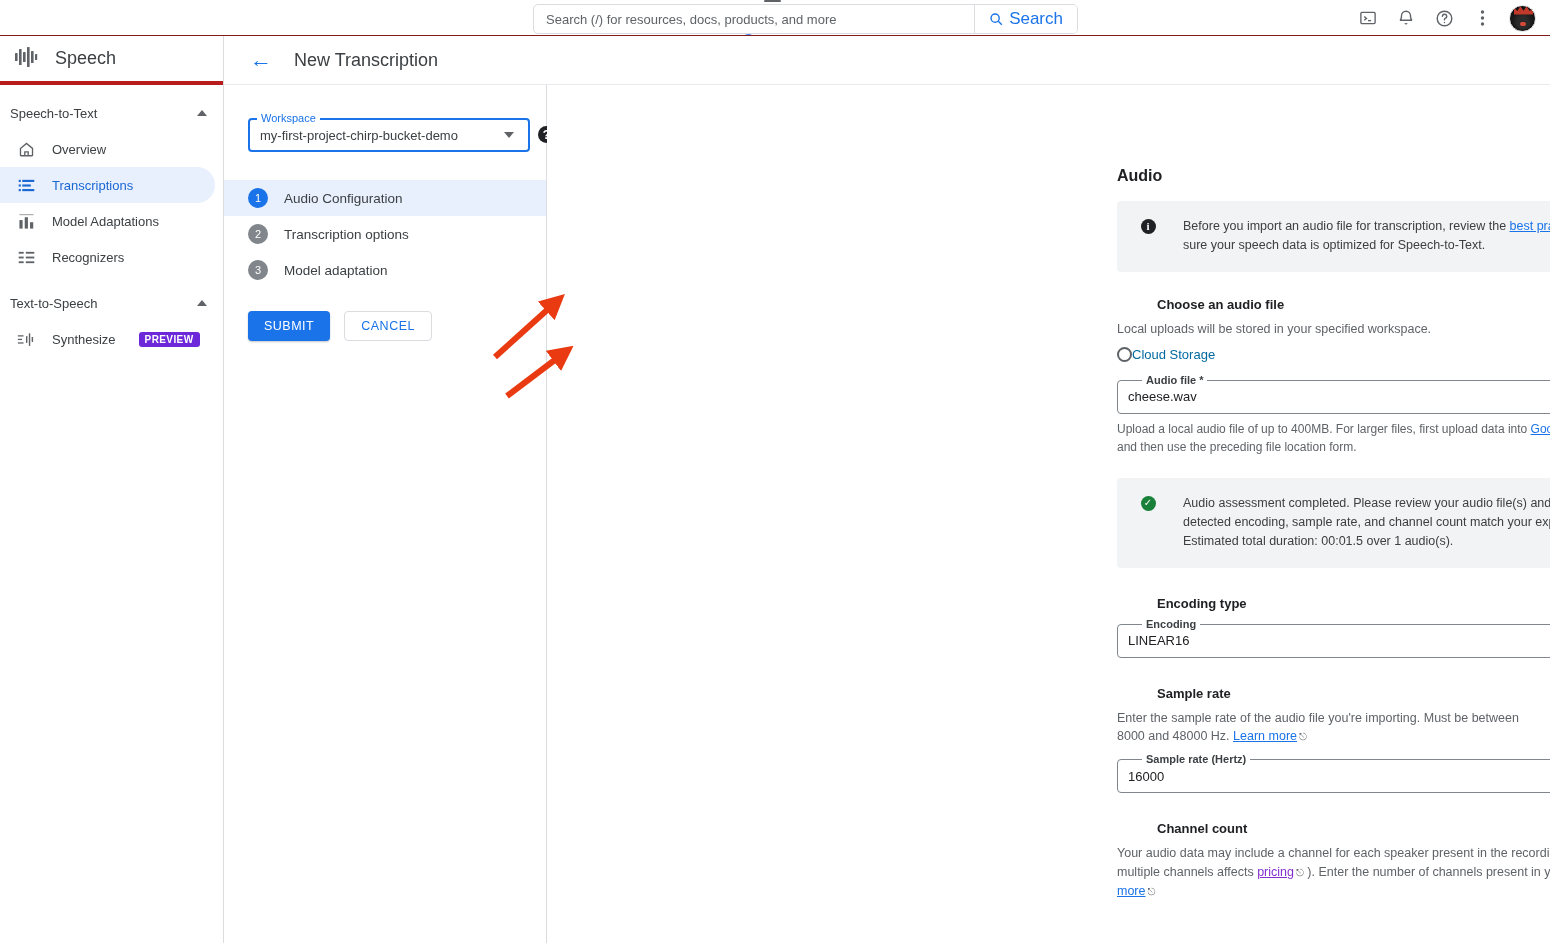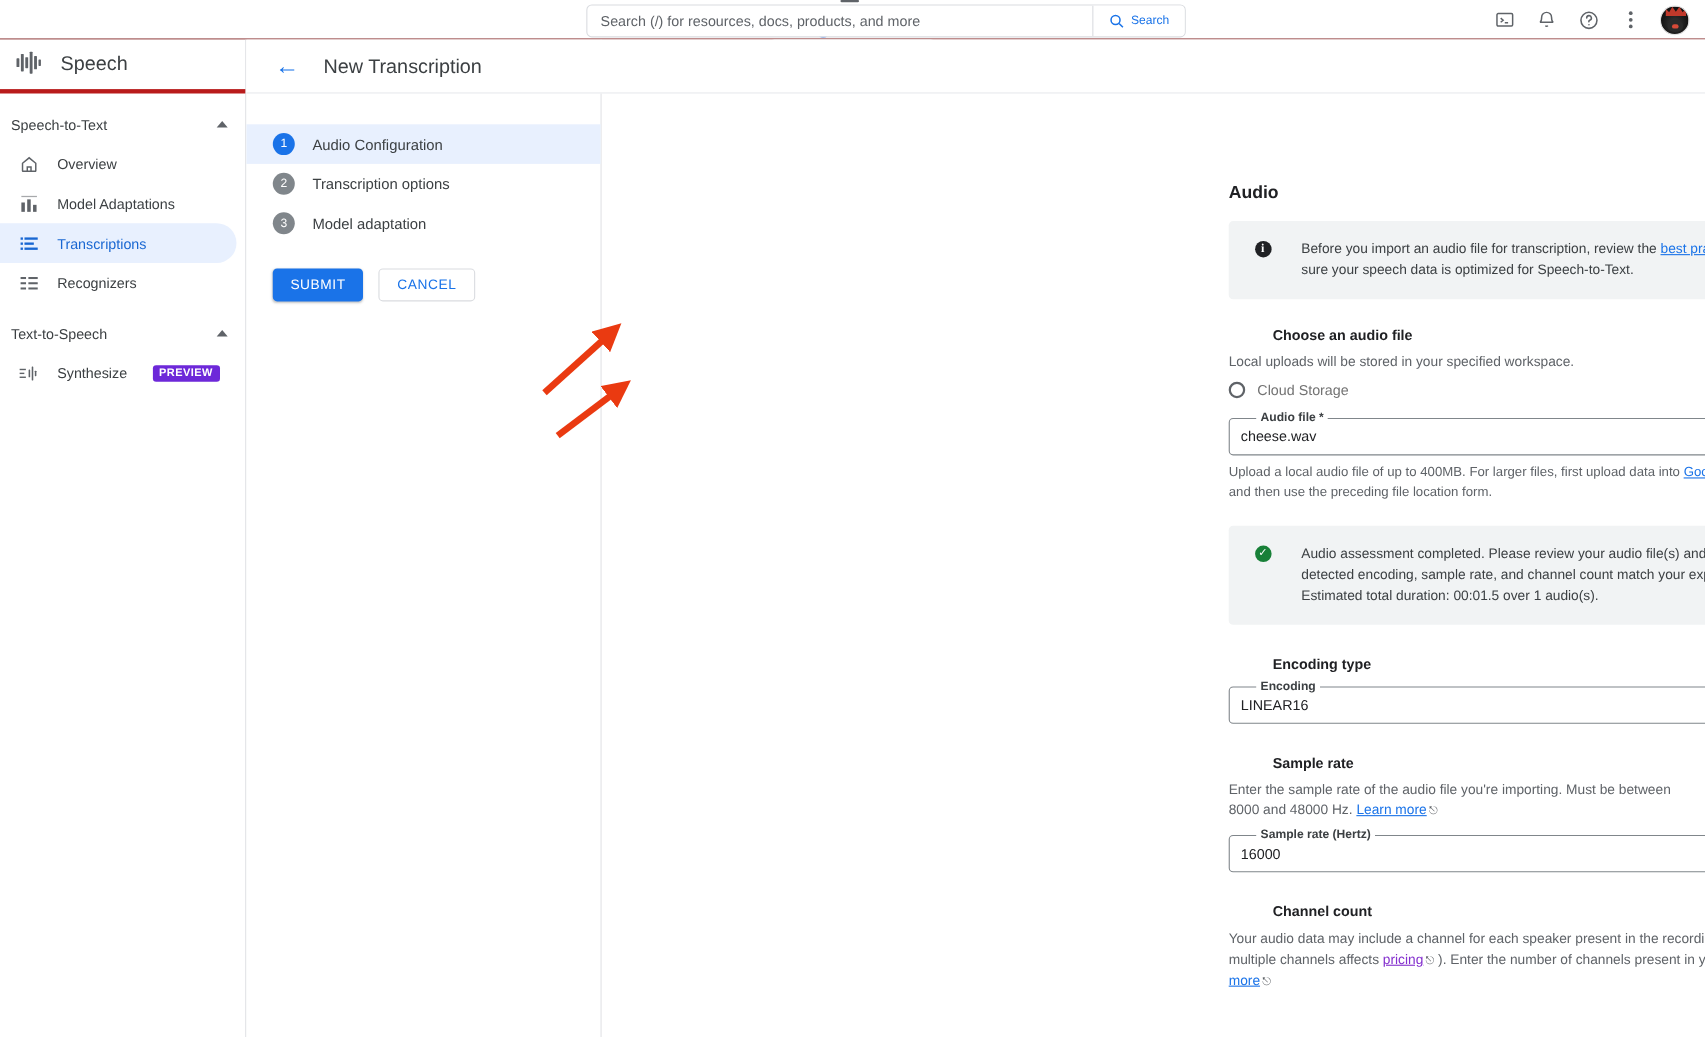--- a/index.html
+++ b/index.html
@@ -48,21 +48,21 @@
   }
   .search-wrap input {
     flex:1; border:none; outline:none; height:100%;
     padding:0 12px; font-size:13px; color:#3c4043;
     font-family:"Liberation Sans", sans-serif; background:transparent;
   }
   .search-wrap input::placeholder{color:#5f6368;}
   .search-btn {
     border-left:1px solid #dadce0; height:100%;
     display:flex;align-items:center;gap:6px;padding:0 14px;
-    color:#1a73e8; font-size:11px; font-weight:500; cursor:pointer;
+    color:#1a73e8; font-size:17px; font-weight:500; cursor:pointer;
     background:#fff;
   }
   .topbar-right { position:absolute; right:14px; top:0; height:36px; display:flex; align-items:center; gap:16px;}
   .ticon { width:22px; height:22px; display:flex; align-items:center; justify-content:center; cursor:pointer; color:#5f6368;}
   .avatar {
     width:27px;height:27px;border-radius:50%;
     background:radial-gradient(circle at 50% 62%, #3a3a3a 0%, #151515 58%, #0b0b0b 100%);
     position:relative; overflow:hidden; cursor:pointer;
     border:1px solid #e0e0e0;
   }
@@ -173,21 +173,21 @@
   }
   .banner .bic { flex:none; width:18px; display:flex; justify-content:center; padding-top:2px;}
   .info-dot { width:15px;height:15px;border-radius:50%;background:#202124;color:#fff;font-size:11px;font-weight:700;display:flex;align-items:center;justify-content:center;font-family:"Liberation Serif",serif;}
   .check-dot { width:15px;height:15px;border-radius:50%;background:#188038;color:#fff;font-size:10px;display:flex;align-items:center;justify-content:center;}
   .sub-head { font-size:13px; font-weight:700; color:#202124; margin-bottom:8px;margin-left:40px;}
   .hint { font-size:12.5px; color:#5f6368; line-height:1.5; margin-bottom:4px;}
   a.lnk { color:#1a73e8; text-decoration:underline; cursor:pointer;}
   a.lnk.visited { color:#8430ce; }
   .ext { font-size:10px; margin-left:2px; }
 
-  .radio-row { display:flex; align-items:center; gap:11px; height:24px; cursor:pointer; font-size:13px; color:#737373;}
+  .radio-row { display:flex; align-items:center; gap:0; height:24px; cursor:pointer; font-size:13px; color:#0369a1;}
   .radio { width:15px;height:15px;border-radius:50%;border:2px solid #5f6368; position:relative; flex:none;}
   .radio.on { border-color:#1a73e8; }
   .radio.on:after{content:"";position:absolute;left:3px;top:3px;width:5px;height:5px;border-radius:50%;background:#1a73e8;}
 
   .field {
     position:relative; width:557px; height:34px;
     border:1px solid #80868b; border-radius:4px;
     display:flex; align-items:center; padding:0 10px;
     margin-top:13px; background:#fff;
   }
@@ -297,49 +297,49 @@
     <div class="navitem">
       <span class="nav-ic">
         <svg width="17" height="17" viewBox="0 0 24 24" fill="none" stroke="currentColor" stroke-width="1.9">
           <path d="M3.5 10.5 12 3.5l8.5 7V20a.8.8 0 0 1-.8.8H4.3a.8.8 0 0 1-.8-.8z"></path>
           <path d="M9.6 20.8v-5.4h4.8v5.4"></path>
         </svg>
       </span>
       <span>Overview</span>
     </div>
 
-    <div class="navitem">
-      <span class="nav-ic">
-        <svg width="17" height="17" viewBox="0 0 24 24" fill="currentColor">
-          <rect x="2" y="1.5" width="20" height="1.6" opacity="0.55"></rect>
-          <rect x="2" y="10" width="4.5" height="12"></rect>
-          <rect x="9.5" y="6" width="4.5" height="16"></rect>
-          <rect x="17" y="13" width="4.5" height="9"></rect>
-        </svg>
-      </span>
-      <span>Model Adaptations</span>
-    </div>
-
     <div class="navitem active">
       <span class="nav-ic">
         <svg width="17" height="17" viewBox="0 0 24 24" fill="currentColor">
           <rect x="1" y="4" width="3" height="3"></rect>
             <rect x="6" y="4" width="17" height="3"></rect>
           <rect x="1" y="10.5" width="3" height="3"></rect>
             <rect x="6" y="10.5" width="12" height="3"></rect>
           <rect x="1" y="17" width="3" height="3"></rect>
             <rect x="6" y="17" width="17" height="3"></rect>
         </svg>
       </span>
       <span>Transcriptions</span>
     </div>
 
     <div class="navitem">
       <span class="nav-ic">
         <svg width="17" height="17" viewBox="0 0 24 24" fill="currentColor">
+          <rect x="2" y="1.5" width="20" height="1.6" opacity="0.55"></rect>
+          <rect x="2" y="10" width="4.5" height="12"></rect>
+          <rect x="9.5" y="6" width="4.5" height="16"></rect>
+          <rect x="17" y="13" width="4.5" height="9"></rect>
+        </svg>
+      </span>
+      <span>Model Adaptations</span>
+    </div>
+
+    <div class="navitem">
+      <span class="nav-ic">
+        <svg width="17" height="17" viewBox="0 0 24 24" fill="currentColor">
           <rect x="1" y="4" width="7" height="2.6"></rect>
             <rect x="11" y="4" width="12" height="2.6"></rect>
           <rect x="1" y="10.7" width="7" height="2.6"></rect>
             <rect x="11" y="10.7" width="12" height="2.6"></rect>
           <rect x="1" y="17.4" width="7" height="2.6"></rect>
             <rect x="11" y="17.4" width="12" height="2.6"></rect>
         </svg>
       </span>
       <span>Recognizers</span>
     </div>
@@ -366,20 +366,26 @@
   </div>
 
   <div class="midpanel">
 
     <div class="page-head">
       <span class="back-arrow">←</span>
       <span class="page-title">New Transcription</span>
     </div>
 
     <div class="mid-inner">
+      <div class="ws-field">
+        <span class="ws-legend">Workspace</span>
+        <span class="ws-val">my-first-project-chirp-bucket-demo</span>
+        <span class="ws-caret"></span>
+        <span class="help-ic">?</span>
+      </div>
 
       <div class="steps">
         <div class="step active">
           <span class="step-num">1</span>
           <span>Audio Configuration</span>
         </div>
         <div class="step">
           <span class="step-num">2</span>
           <span>Transcription options</span>
         </div>

